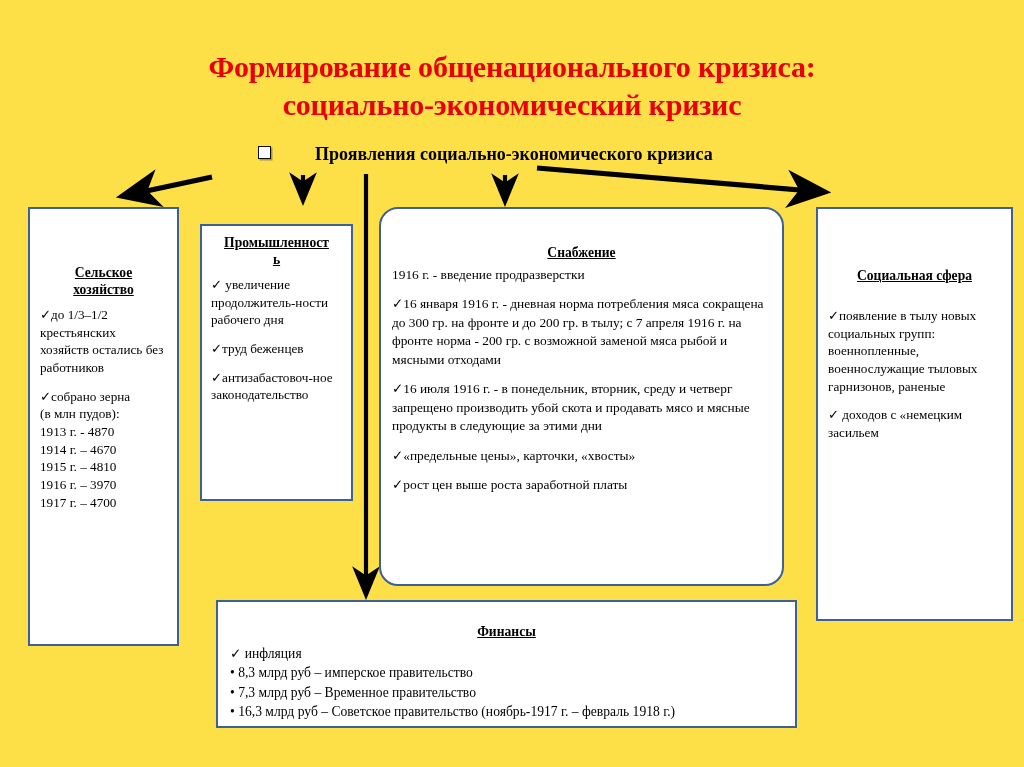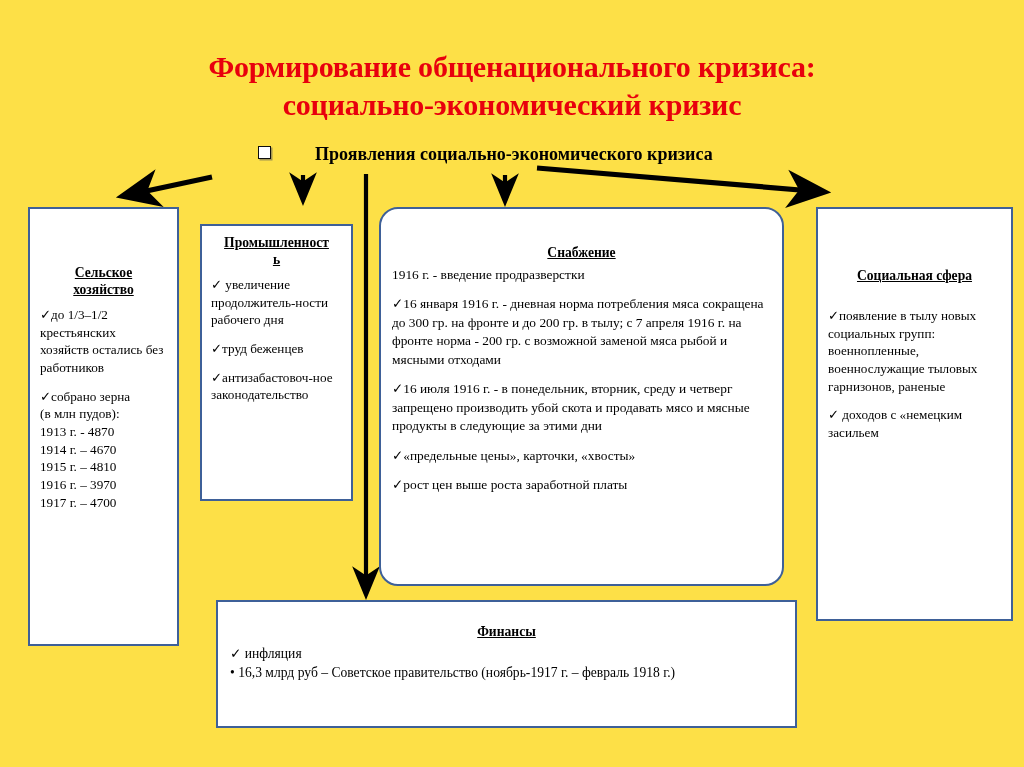--- a/index.html
+++ b/index.html
@@ -205,17 +205,19 @@
       <p class="p">✓ доходов с «немецким засильем</p>
     </div>
   </div>
 
   <div class="box" id="box-finance" style="left:203px; top:600px; width:581px; height:128px;margin-left:13px;">
     <div class="box-inner">
       <div style="height:22px;"></div>
       <div class="bhead">Финансы</div>
       <div style="height:3px;"></div>
       <p class="p">✓ инфляция</p>
+      <p class="p">• 8,3 млрд руб – имперское правительство</p>
+      <p class="p">• 7,3 млрд руб – Временное правительство</p>
       <p class="p">• 16,3 млрд руб – Советское правительство (ноябрь-1917 г. – февраль 1918 г.)</p>
     </div>
   </div>
 
 </div>
 
 </body></html>

